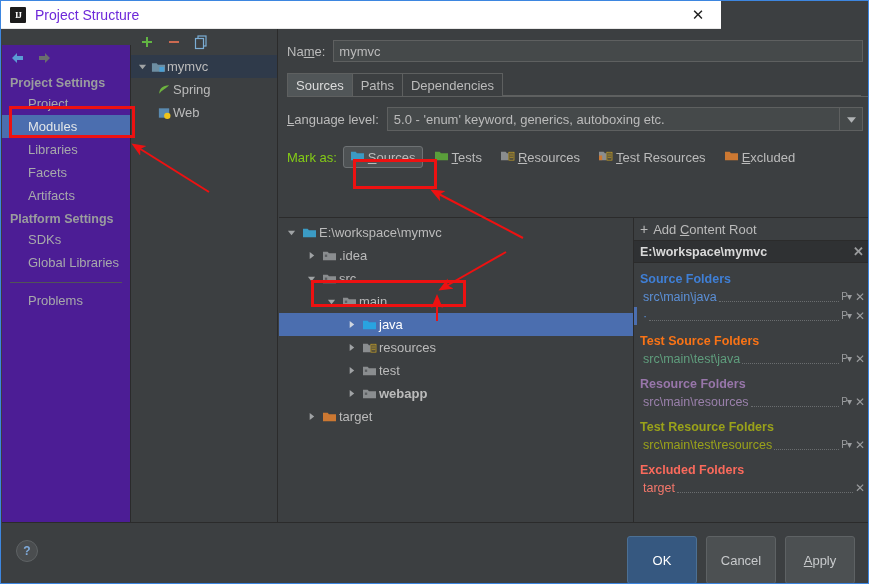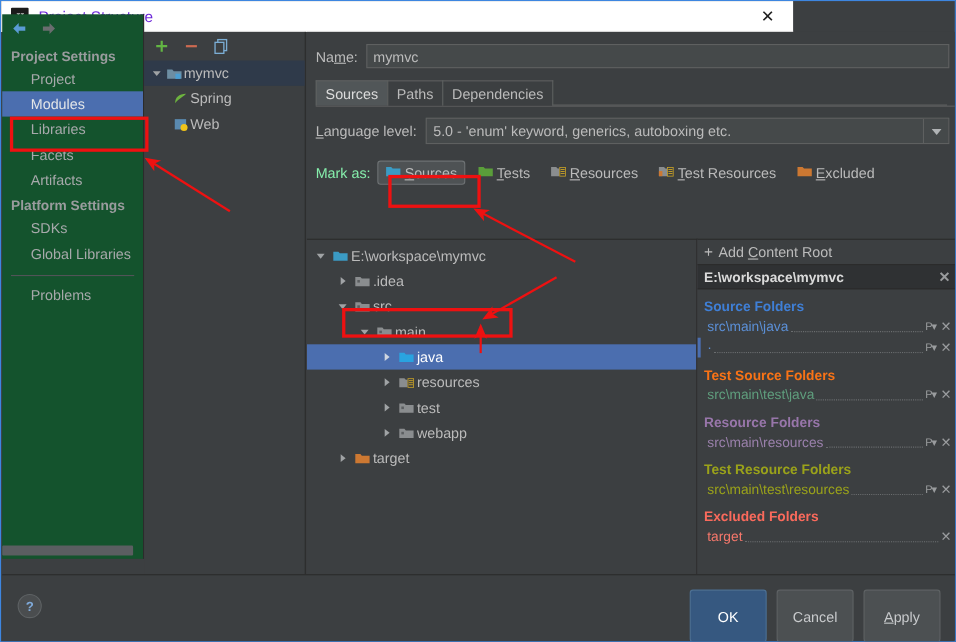--- a/index.html
+++ b/index.html
@@ -42,23 +42,23 @@
   .title-close {
     position: absolute; right: 0; top: 0;
     width: 46px; height: 27px;
     display: flex; align-items: center; justify-content: center;
     color: #202020; font-size: 15px;
     cursor: default;
   }
 
   
   .sidebar {
-    position: absolute; left: 1px; top: 12px;
+    position: absolute; left: 1px; top: 44px;
     width: 129px; height: 495px;
-    background: #14532d;
+    background: #4c1d95;
     border-right: 1px solid #2b2b2b;
     box-sizing: border-box;
   }
   .nav-arrows {
     display: flex; align-items: center;
     height: 26px; padding-left: 8px; gap: 10px;
   }
   .arrow-icon { width: 16px; height: 14px; display:block; }
   .sidebar-group {
     font-size: 12.5px; font-weight: bold; color: #9a9c9e;
@@ -174,21 +174,21 @@
     display: flex; align-items: center; justify-content: center;
     border-left: 1px solid #5e6060;
     background: #45494a;
   }
 
   .markas-row {
     display: flex; align-items: center;
     padding: 12px 0 0 8px;
     height: 28px;
   }
-  .markas-label { font-size: 13px; color: #86efac; margin-right: 6px; white-space: nowrap; }
+  .markas-label { font-size: 13px; color: #84cc16; margin-right: 6px; white-space: nowrap; }
   .markas-btn {
     display: flex; align-items: center; gap: 3px;
     font-size: 13px; color: #bbbbbb;
     padding: 2px 6px;
     margin-right: 4px;
     white-space: nowrap;
     cursor: default;
     border: 1px solid transparent;
     border-radius: 3px;
   }
@@ -605,21 +605,21 @@
           </span>
           <span class="tree-ic">
             <svg width="15" height="13" viewBox="0 0 16 14">
                 <path d="M1 3 h5 l1.4 1.6 H15 V12 H1 Z" fill="#8a8d8f"></path>
                 <rect x="3" y="6" width="2.5" height="2.5" fill="#5b5e60"></rect>
               </svg>
           </span>
           <span>test</span>
         </div>
 
-        <div class="tree-row" style="padding-left:64px;">
+        <div class="tree-row" style="padding-left:64px;font-weight:bold;">
           <span class="twisty">
             <svg width="9" height="9" viewBox="0 0 10 10">
                 <path d="M3 1 L8 5 L3 9 Z" fill="#a0a3a5"></path>
               </svg>
           </span>
           <span class="tree-ic">
             <svg width="15" height="13" viewBox="0 0 16 14">
                 <path d="M1 3 h5 l1.4 1.6 H15 V12 H1 Z" fill="#8a8d8f"></path>
                 <rect x="3" y="6" width="2.5" height="2.5" fill="#5b5e60"></rect>
               </svg>

